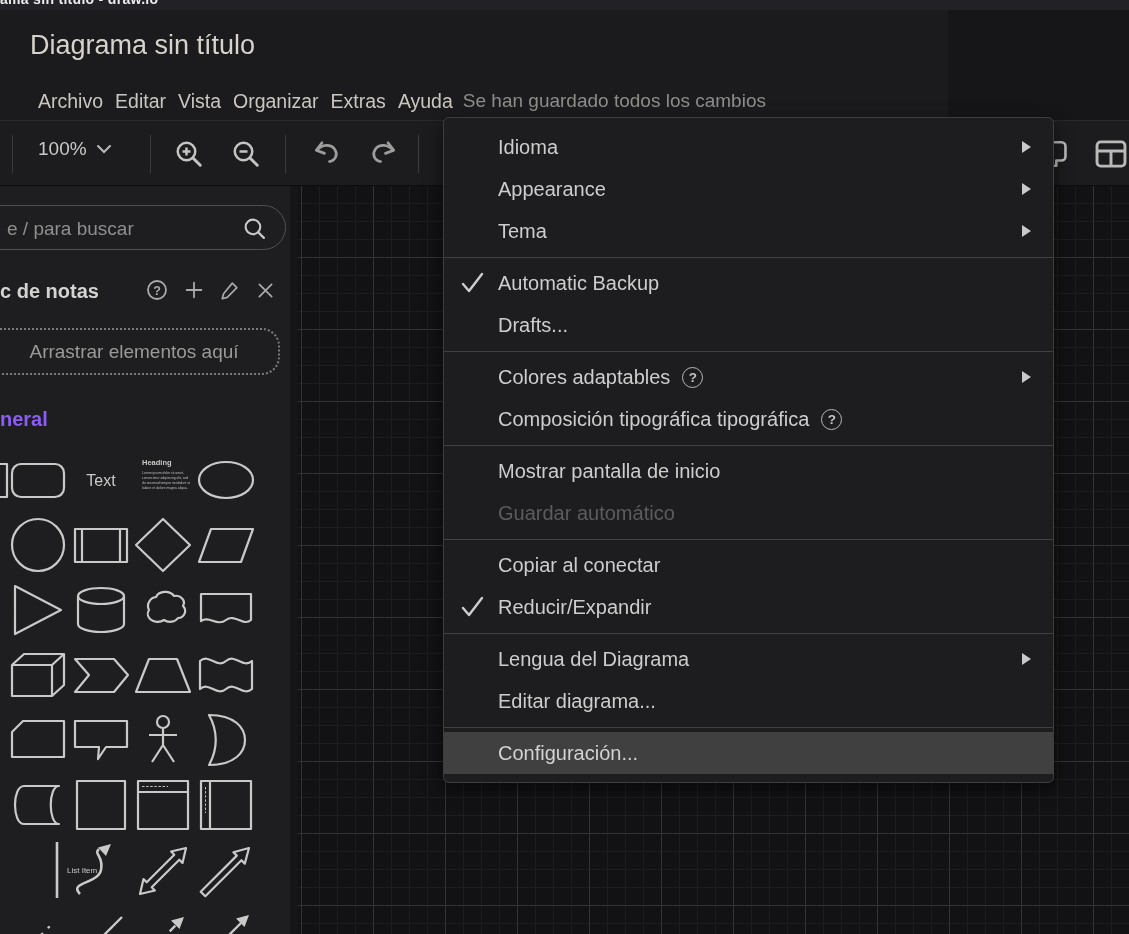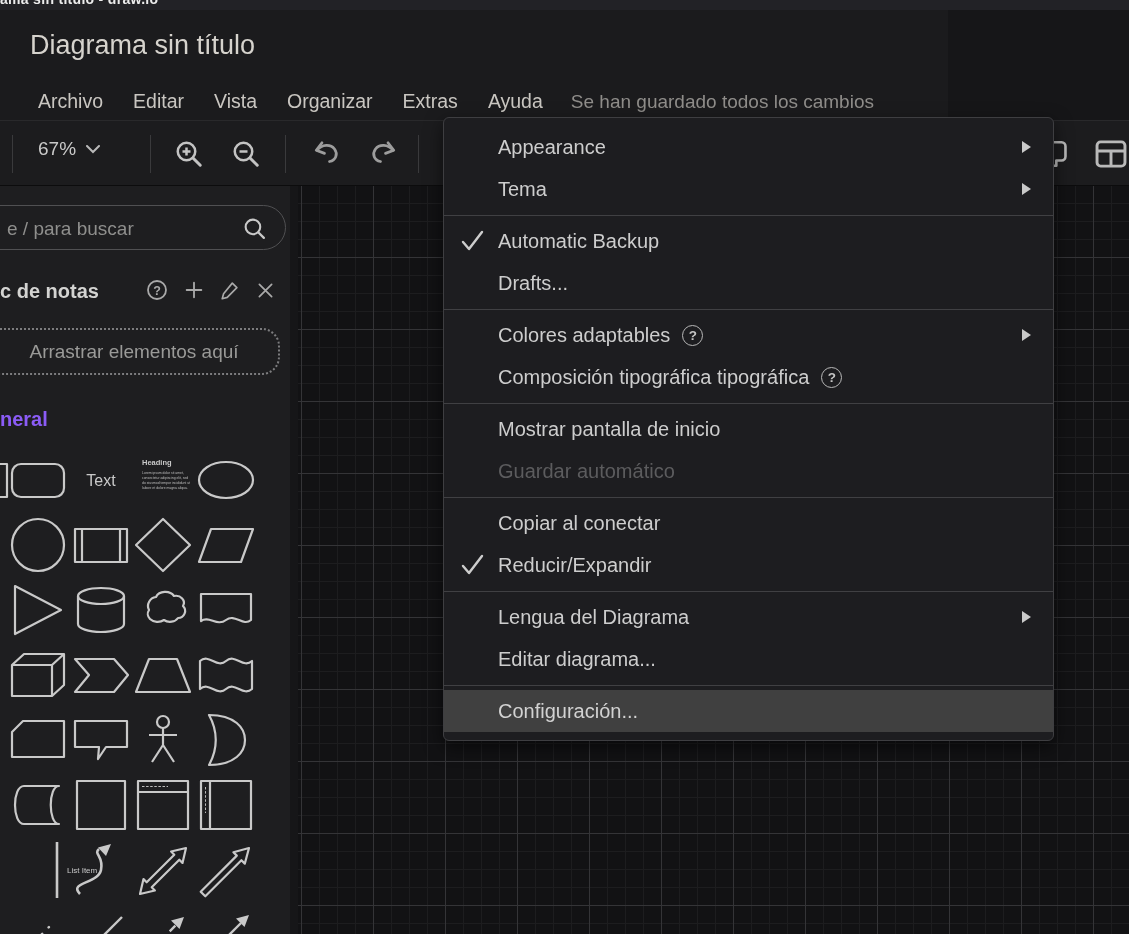--- a/index.html
+++ b/index.html
@@ -7,21 +7,21 @@
     width:1129px;height:934px;position:relative;overflow:hidden;
     background:#161618;font-family:"Liberation Sans",sans-serif;
     -webkit-font-smoothing:antialiased;
   }
   
   #tabstrip{position:absolute;left:0;top:0;width:1129px;height:10px;background:#222226;overflow:hidden;}
   #tabstrip .tabtext{position:absolute;left:0;top:-9px;color:#ececec;font-size:14px;font-weight:700;letter-spacing:.3px;white-space:nowrap;}
   
   #header{position:absolute;left:0;top:10px;width:948px;height:110px;background:#1b1b1d;}
   #doc-title{position:absolute;left:30px;top:20px;font-size:27px;color:#d6d3cd;}
-  #menubar{position:absolute;left:38px;top:80px;display:flex;align-items:flex-end;gap:30px;}
+  #menubar{position:absolute;left:38px;top:80px;display:flex;align-items:flex-start;gap:12px;}
   .menubar-item{font-size:19.5px;color:#c9c6c1;cursor:default;}
   #save-status{font-size:19px;color:#8f8d8a;margin-left:-2px;}
   
   #toolbar{position:absolute;left:0;top:120px;width:1129px;height:66px;background:#1c1c1e;border-top:1px solid #29292b;border-bottom:1px solid #0c0c0d;box-sizing:border-box;}
   .tb-sep{position:absolute;top:14px;width:1px;height:38px;background:#3a3a3c;}
   #zoom-select{position:absolute;left:38px;top:17px;display:flex;align-items:center;gap:10px;color:#c9c9c9;font-size:19px;cursor:default;}
   .tb-icon{position:absolute;top:16px;width:34px;height:34px;display:flex;align-items:center;justify-content:center;}
   .tb-icon svg{display:block;}
   
   #canvas{
@@ -82,21 +82,21 @@
       <span class="menubar-item">Organizar</span>
       <span class="menubar-item">Extras</span>
       <span class="menubar-item">Ayuda</span>
       <span id="save-status">Se han guardado todos los cambios</span>
   </div>
 </div>
 
 <div id="toolbar">
   <div class="tb-sep" style="left:12px"></div>
   <div id="zoom-select">
-    <span>67%</span>
+    <span>100%</span>
     <svg width="14" height="9" viewBox="0 0 14 9">
         <path d="M1,1 L7,7 L13,1" stroke="#b9b9b9" stroke-width="2" fill="none" stroke-linecap="round"></path>
       </svg>
   </div>
   <div class="tb-sep" style="left:150px"></div>
   <div class="tb-icon" style="left:172px">
     <svg width="30" height="30" viewBox="0 0 24 24">
       <circle cx="10" cy="10" r="7" stroke="#c3c3c3" stroke-width="2" fill="none"></circle>
       <path d="M15.2,15.2 L21,21" stroke="#c3c3c3" stroke-width="2.4" stroke-linecap="round"></path>
       <path d="M10,6.8 V13.2 M6.8,10 H13.2" stroke="#c3c3c3" stroke-width="2"></path>
@@ -351,20 +351,24 @@
         <svg viewBox="0 0 62 60" fill="none" stroke="#c9c9c9" stroke-width="2.2" stroke-linejoin="round">
           <path d="M8,56 L46,18" stroke-width="2.4"></path>
           <path d="M54,10 L41,13.5 L49.5,22 Z" fill="#c9c9c9" stroke="none"></path>
         </svg>
       </div>
     </div>
 </div>
 
 <div id="extras-menu">
     <div class="menu-item">
+      <span>Idioma</span>
+      <span class="subarrow"></span>
+    </div>
+    <div class="menu-item">
       <span>Appearance</span>
       <span class="subarrow"></span>
     </div>
     <div class="menu-item">
       <span>Tema</span>
       <span class="subarrow"></span>
     </div>
     <div class="menu-sep">
       <div></div>
     </div>

